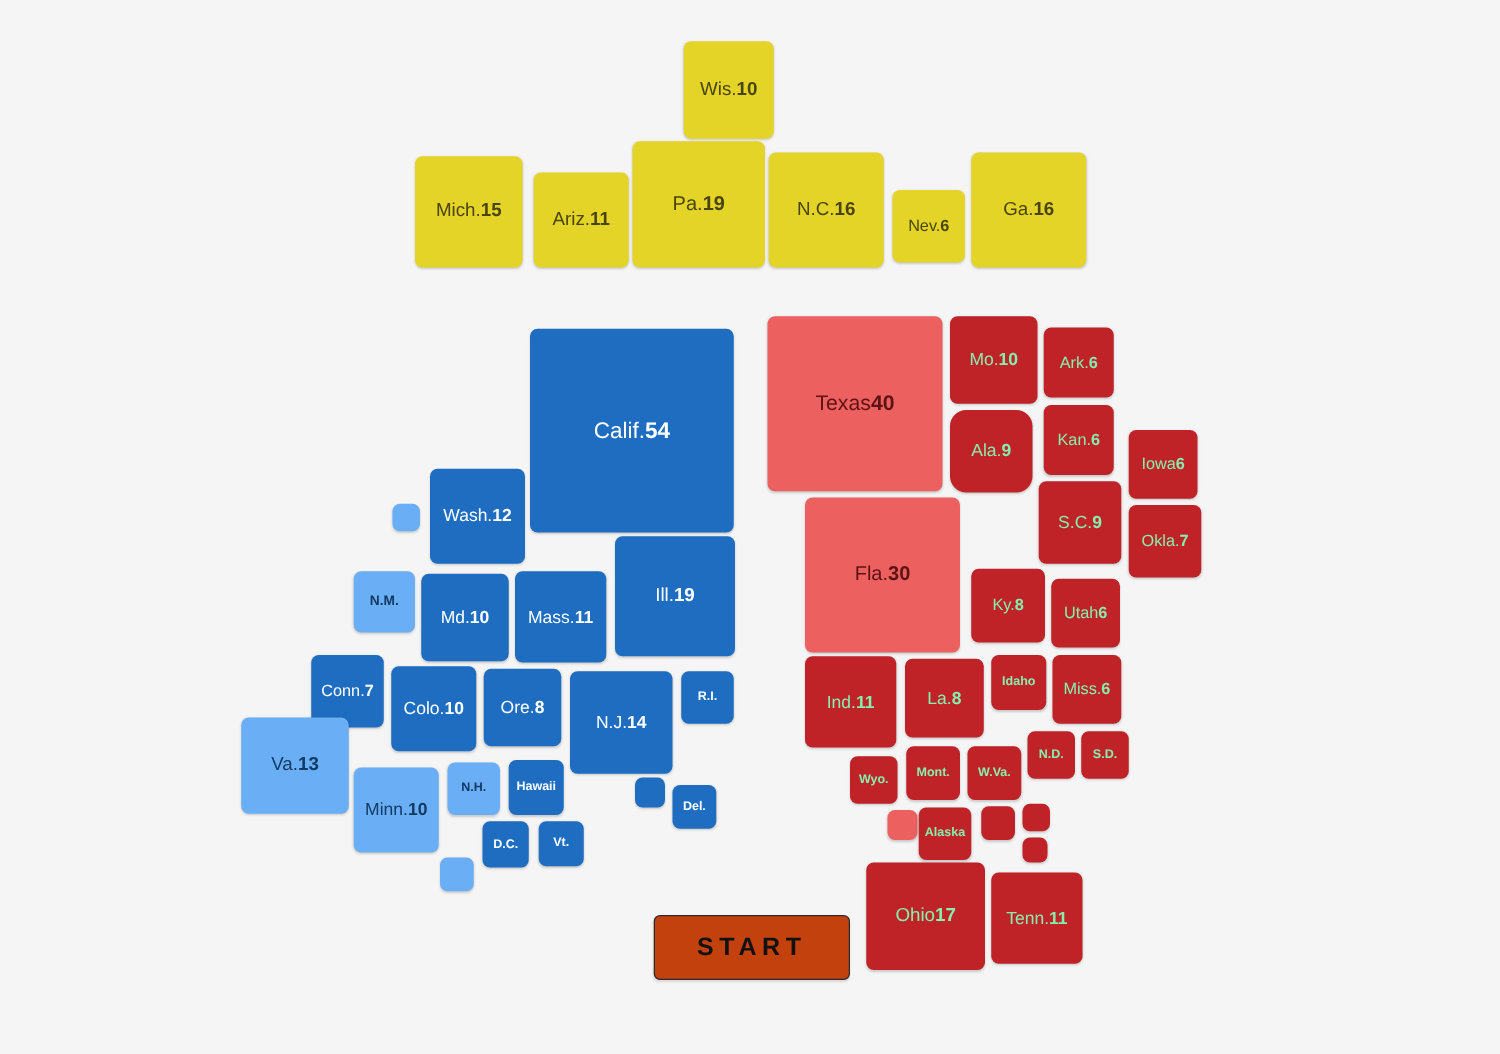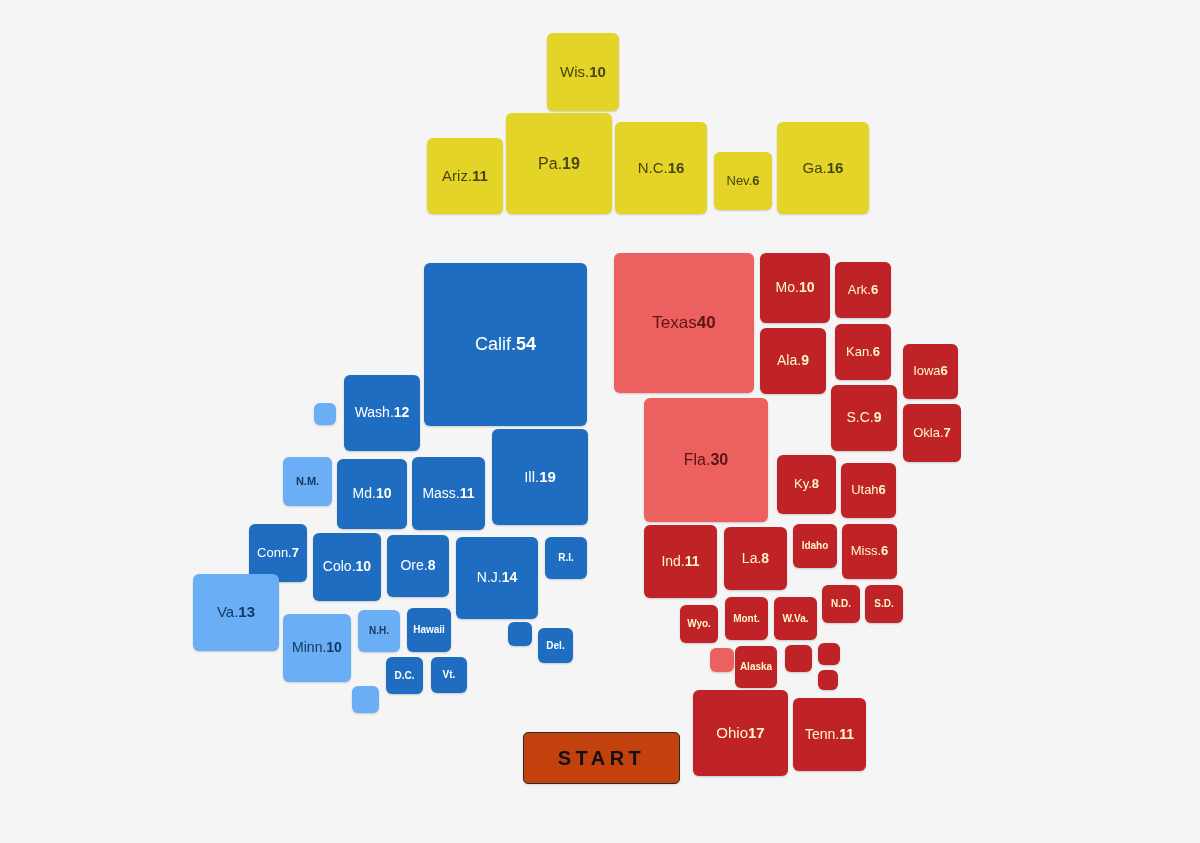--- a/index.html
+++ b/index.html
@@ -41,21 +41,21 @@
     white-space: nowrap;
   }
   
   .tile.small .nm {
     font-weight: bold;
   }
 
   
   .dem-dark  { background: #1f6dc0; color: #ffffff; }
   .dem-light { background: #6aaef5; color: #123a63; }
-  .gop-dark  { background: #bf2328; color: #fef9c3; }
+  .gop-dark  { background: #bf2328; color: #86efac; }
   .gop-light { background: #ec6060; color: #5d1313; }
   .swing     { background: #e3d427; color: #4a4510; }
 
   #start-button {
     position: absolute;
     left: 523px;
     top: 732px;
     width: 155px;
     height: 50px;
     background: #c2410c;
@@ -73,20 +73,24 @@
   }
 </style>
 </head>
 <body>
 
 <div id="board">
   <div class="tile swing" style="left: 547px; top: 33px; width: 72px; height: 78px; font-size: 15px;">
       <span class="nm">Wis.</span>
       <span class="ev">10</span>
     </div>
+    <div class="tile swing" style="left: 332px; top: 125px; width: 86px; height: 89px; font-size: 15px;">
+      <span class="nm">Mich.</span>
+      <span class="ev">15</span>
+    </div>
     <div class="tile swing" style="left: 427px; top: 138px; width: 76px; height: 76px; font-size: 15px;">
       <span class="nm">Ariz.</span>
       <span class="ev">11</span>
     </div>
     <div class="tile swing" style="left: 506px; top: 113px; width: 106px; height: 101px; font-size: 16px;">
       <span class="nm">Pa.</span>
       <span class="ev">19</span>
     </div>
     <div class="tile swing" style="left: 615px; top: 122px; width: 92px; height: 92px; font-size: 15px;">
       <span class="nm">N.C.</span>
@@ -173,21 +177,21 @@
       <span class="ev">40</span>
     </div>
     <div class="tile gop-dark" style="left: 760px; top: 253px; width: 70px; height: 70px; font-size: 14px;">
       <span class="nm">Mo.</span>
       <span class="ev">10</span>
     </div>
     <div class="tile gop-dark" style="left: 835px; top: 262px; width: 56px; height: 56px; font-size: 13px;">
       <span class="nm">Ark.</span>
       <span class="ev">6</span>
     </div>
-    <div class="tile gop-dark" style="left: 760px; top: 328px; width: 66px; height: 66px; font-size: 14px;">
+    <div class="tile gop-dark" style="left: 760px; top: 328px; width: 66px; height: 66px; font-size: 14px; border-radius: 13px;">
       <span class="nm">Ala.</span>
       <span class="ev">9</span>
     </div>
     <div class="tile gop-dark" style="left: 835px; top: 324px; width: 56px; height: 56px; font-size: 13px;">
       <span class="nm">Kan.</span>
       <span class="ev">6</span>
     </div>
     <div class="tile gop-dark" style="left: 903px; top: 344px; width: 55px; height: 55px; font-size: 13px;">
       <span class="nm">Iowa</span>
       <span class="ev">6</span>

